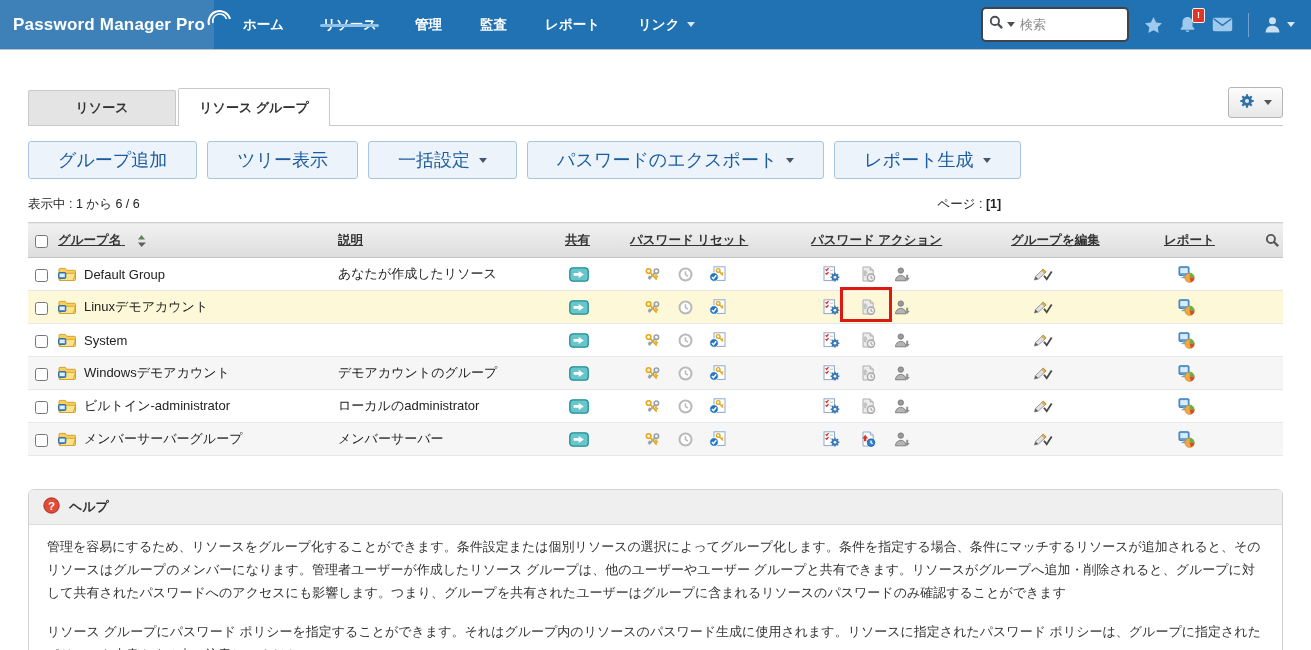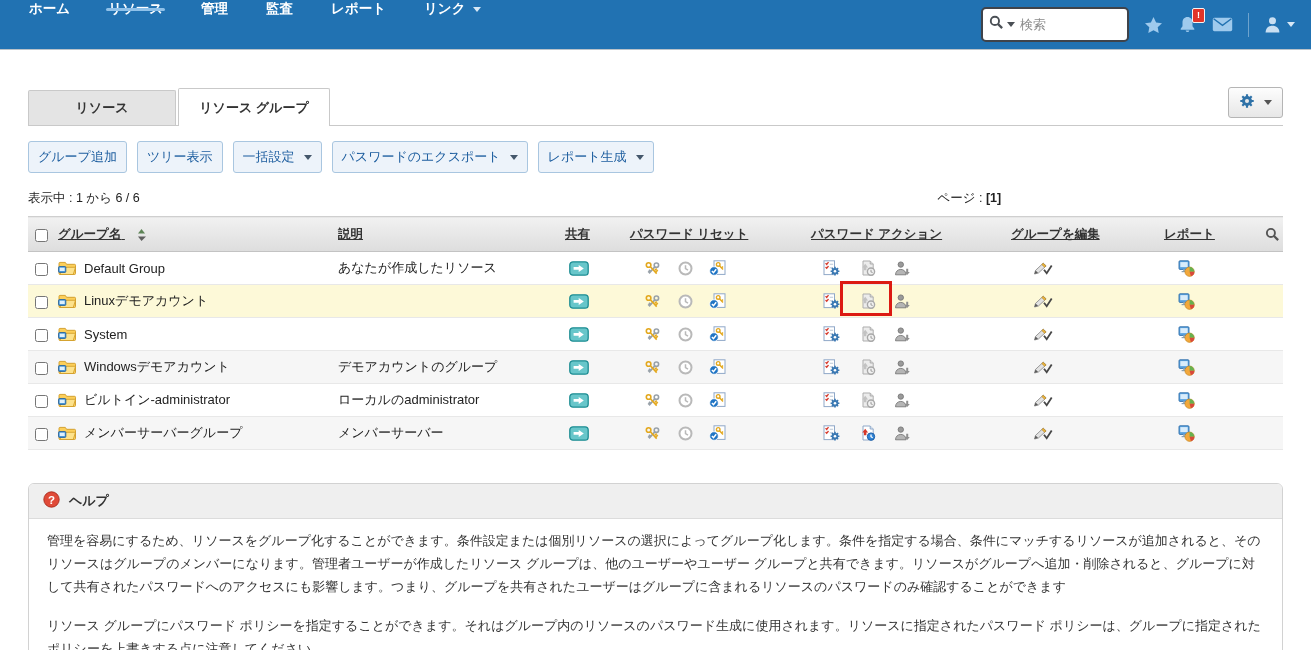--- a/index.html
+++ b/index.html
@@ -4,21 +4,21 @@
 <style>
   * { box-sizing: border-box; }
   html,body { margin:0; padding:0; width:1311px; height:650px; overflow:hidden;
     font-family:"Liberation Sans","DejaVu Sans",sans-serif; background:#fff; }
 
   
   .topbar { height:50px; background:#2172b2; display:flex; align-items:stretch; border-bottom:1px solid #b9c2c9; }
   .logo-area { width:214px; background:#3d81b8; display:flex; align-items:center; padding-left:13px; color:#fff; }
   .logo-text { font-size:17px; font-weight:bold; letter-spacing:.2px; white-space:nowrap; }
   .logo-swirl { margin:-14px 0 0 1px; }
-  .mainnav { display:flex; align-items:flex-start; margin-left:10px;font-family:Liberation Serif, serif; }
+  .mainnav { display:flex; align-items:center; margin-left:10px;font-family:Liberation Serif, serif; }
   .nav-item { position:relative; display:flex; align-items:center; gap:7px; padding:0 19px;
     color:#fff; font-size:13.5px; font-weight:bold; cursor:pointer; }
   .nav-item.active::after { content:""; position:absolute; left:17px; right:17px; bottom:7px;
     height:3px; background:#8fc1e9; border-radius:2px; }
   .caret { width:0; height:0; border-left:4px solid transparent; border-right:4px solid transparent;
     border-top:5px solid currentColor; display:inline-block; }
   .nav-item .caret { color:#d7e8f6; }
   .topbar-right { margin-left:auto; display:flex; align-items:center; gap:15px; padding-right:16px; }
   .searchbox { width:148px; height:35px; background:#fff; border:2px solid #3f434a; border-radius:5px;
     display:flex; align-items:center; gap:3px; padding:0 6px; }
@@ -40,21 +40,21 @@
     background:#e4e4e4; border:1px solid #c9c9c9; border-bottom:none; border-radius:2px 2px 0 0;
     padding:8px 0; margin-right:2px; cursor:pointer; }
   .tab.active { background:#fff; margin-bottom:-1px; padding:10px 0 9px; width:152px; }
   .gear-btn { margin-left:auto; margin-bottom:7px; display:flex; align-items:center; gap:9px;
     background:linear-gradient(#fdfdfd,#e7e7e7); border:1px solid #b5b5b5; border-radius:3px;
     padding:5px 10px; cursor:pointer; }
   .gear-btn .caret { color:#555; border-top-width:5px; }
 
   .toolbar { display:flex; gap:10px; margin-top:15px; }
   .tbtn { display:flex; align-items:center; gap:9px; background:#edf3fa; border:1px solid #a9c6e0;
-    color:#1b5c9e; font-size:13px; padding:6px 9px; border-radius:3px; cursor:pointer;
+    color:#1b5c9e; font-size:18px; padding:6px 29px; border-radius:3px; cursor:pointer;
     font-family:"Liberation Sans","DejaVu Sans",sans-serif; }
   .tbtn .caret { color:#44576b; }
 
   .statusbar { display:flex; align-items:center; margin:17px 0 9px; font-size:12.5px; color:#222; }
   .statusbar .sec { flex:1; }
   .statusbar .sec.center { text-align:center; }
   .statusbar .sec.right { text-align:right; }
   .statusbar b { font-weight:bold; }
 
   
@@ -93,20 +93,29 @@
   .help-header { background:#efefef; border-bottom:1px solid #dcdcdc; padding:7px 14px;
     display:flex; align-items:center; gap:9px; font-size:13px; font-weight:bold; color:#333; }
   .help-body { padding:11px 18px 14px; font-size:13px; color:#333; line-height:1.75; }
   .help-body p { margin:0 0 17px; }
   .help-body p:last-child { margin-bottom:0; }
 </style>
 </head>
 <body>
 
 <header class="topbar">
+  <div class="logo-area">
+    <span class="logo-text">Password Manager Pro</span>
+    <span class="logo-swirl">
+      <svg width="26" height="24" viewBox="0 0 26 24">
+          <path d="M3 21 A10.5 10.5 0 1 1 24 15" stroke="#fff" fill="none" stroke-width="2"></path>
+          <path d="M7 19 A6.8 6.8 0 1 1 20.5 15" stroke="#fff" fill="none" stroke-width="1.6"></path>
+        </svg>
+    </span>
+  </div>
   <nav class="mainnav">
     <div class="nav-item">
         <span>ホーム</span>
       </div>
     <div class="nav-item active">
         <span>リソース</span>
       </div>
     <div class="nav-item">
         <span>管理</span>
       </div>

